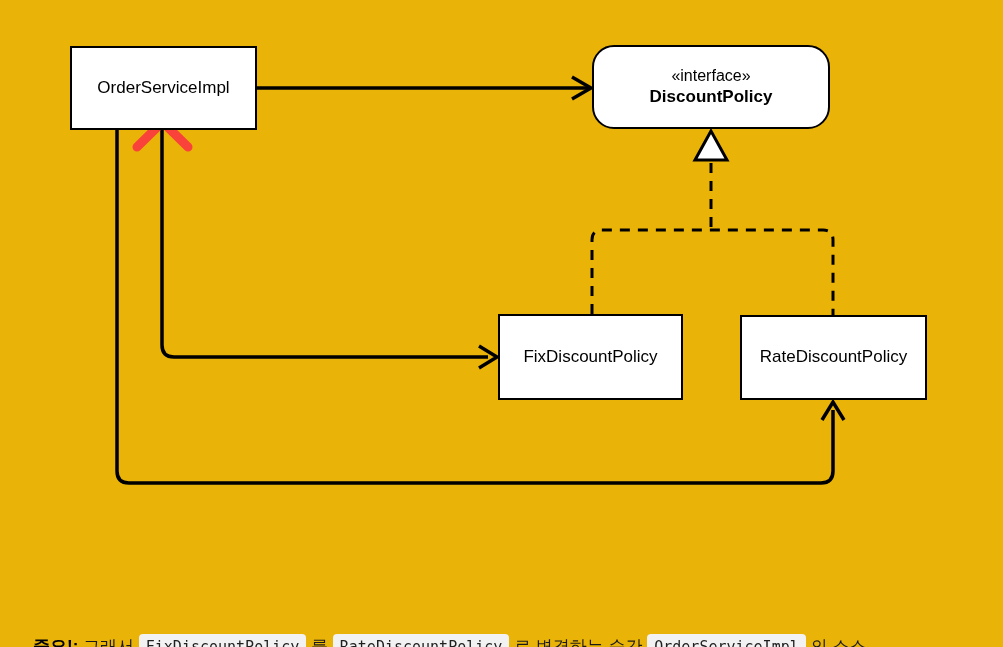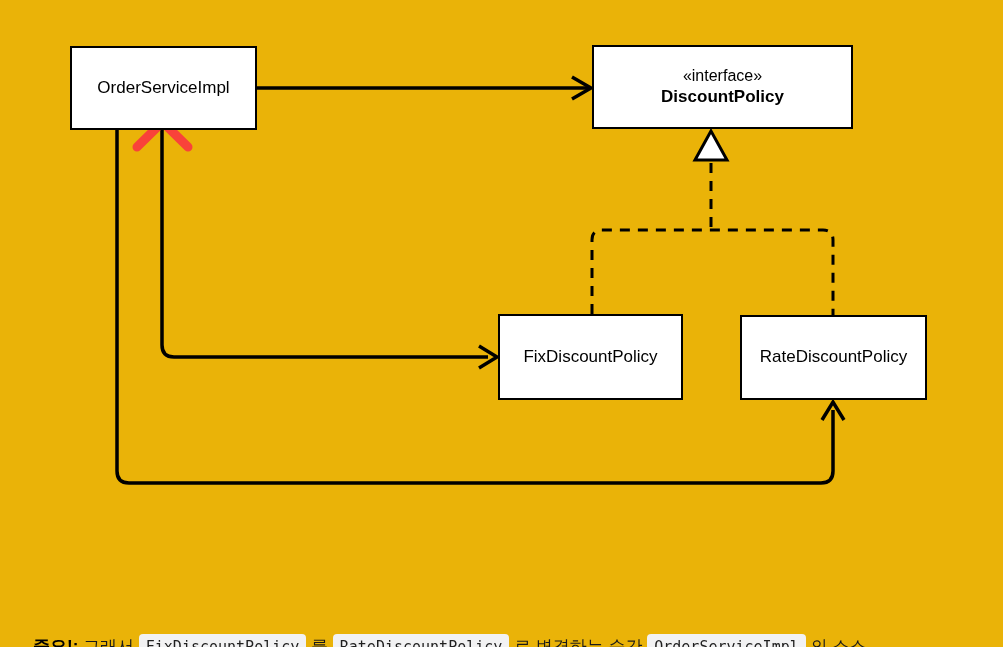--- a/index.html
+++ b/index.html
@@ -28,21 +28,21 @@
     display: flex;
     flex-direction: column;
     align-items: center;
     justify-content: center;
     text-align: center;
     font-size: 17px;
     line-height: 1.3;
     box-sizing: border-box;
   }
   .node-order    { left: 70px;  top: 46px;  width: 187px; height: 84px; }
-  .node-discount { left: 592px; top: 45px;  width: 261px; height: 84px; }
+  .node-discount { left: 592px; top: 45px;  width: 238px; height: 84px; border-radius: 22px; }
   .node-fix      { left: 498px; top: 314px; width: 185px; height: 86px; }
   .node-rate     { left: 740px; top: 315px; width: 187px; height: 85px; }
   .stereotype { font-size: 16px; font-weight: 400; }
   .node-title-bold { font-size: 17px; font-weight: 700; }
   .note {
     position: absolute;
     left: 33px;
     top: 552px;
     width: 950px;
     font-size: 17px;

